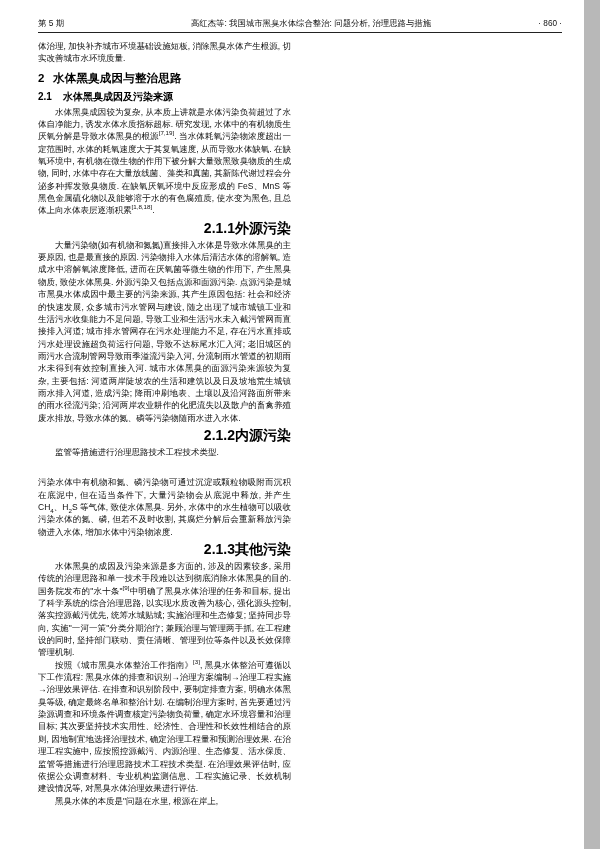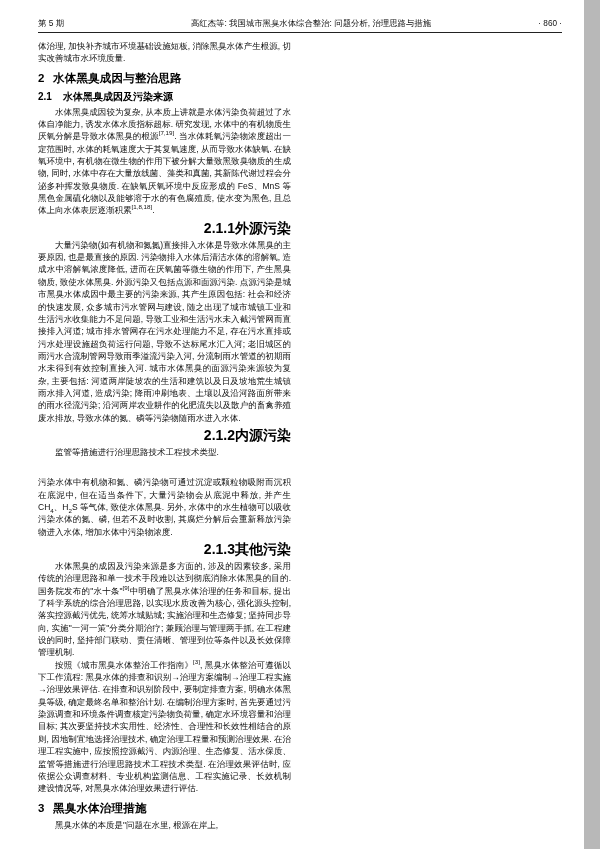--- a/index.html
+++ b/index.html
@@ -154,21 +154,18 @@
       <div class="col">
         <p class="body noindent">污染水体中有机物和氮、磷污染物可通过沉淀或颗粒物吸附而沉积在底泥中, 但在适当条件下, 大量污染物会从底泥中释放, 并产生 CH<sub>4</sub>、H<sub>2</sub>S 等气体, 致使水体黑臭. 另外, 水体中的水生植物可以吸收污染水体的氮、磷, 但若不及时收割, 其腐烂分解后会重新释放污染物进入水体, 增加水体中污染物浓度.</p>
 
         <h4 class="subsub">
           <span class="num">2.1.3</span><span>其他污染</span>
         </h4>
 
         <p class="body">水体黑臭的成因及污染来源是多方面的, 涉及的因素较多, 采用传统的治理思路和单一技术手段难以达到彻底消除水体黑臭的目的. 国务院发布的"水十条"<sup>[9]</sup>中明确了黑臭水体治理的任务和目标, 提出了科学系统的综合治理思路, 以实现水质改善为核心, 强化源头控制, 落实控源截污优先, 统筹水城贴城; 实施治理和生态修复; 坚持同步导向, 实施"一河一策"分类分期治疗; 兼顾治理与管理两手抓, 在工程建设的同时, 坚持部门联动、责任清晰、管理到位等条件以及长效保障管理机制.</p>
         <p class="body blk">按照《城市黑臭水体整治工作指南》<sup>[3]</sup>, 黑臭水体整治可遵循以下工作流程: 黑臭水体的排查和识别→治理方案编制→治理工程实施→治理效果评估. 在排查和识别阶段中, 要制定排查方案, 明确水体黑臭等级, 确定最终名单和整治计划. 在编制治理方案时, 首先要通过污染源调查和环境条件调查核定污染物负荷量, 确定水环境容量和治理目标; 其次要坚持技术实用性、经济性、合理性和长效性相结合的原则, 因地制宜地选择治理技术, 确定治理工程量和预测治理效果. 在治理工程实施中, 应按照控源截污、内源治理、生态修复、活水保质、监管等措施进行治理思路技术工程技术类型. 在治理效果评估时, 应依据公众调查材料、专业机构监测信息、工程实施记录、长效机制建设情况等, 对黑臭水体治理效果进行评估.</p>
 
-        <h2 class="sec">
-          <span class="num">3</span><span>黑臭水体治理措施</span>
-        </h2>
         <p class="body">黑臭水体的本质是"问题在水里, 根源在岸上,</p>
       </div>
 
     </div>
   </div>
 </div>
 
 </body></html>

